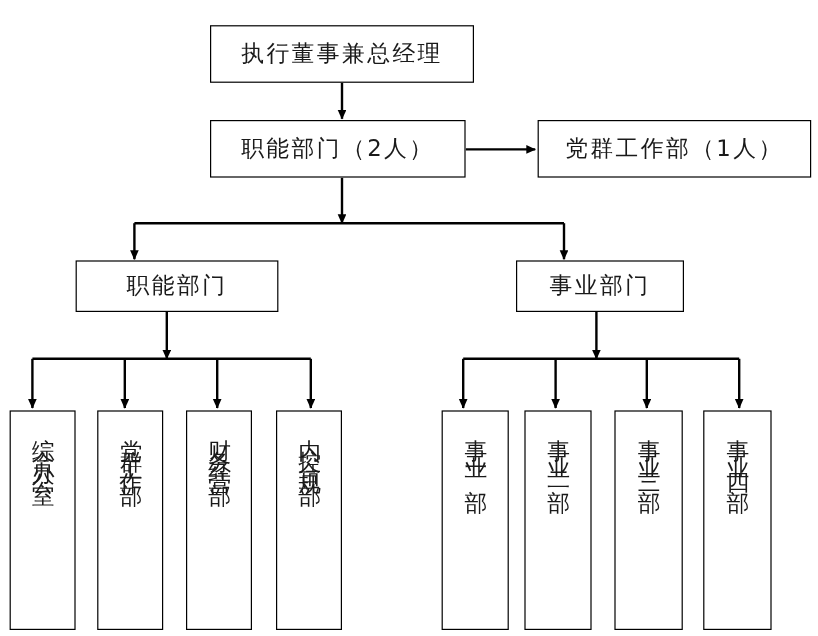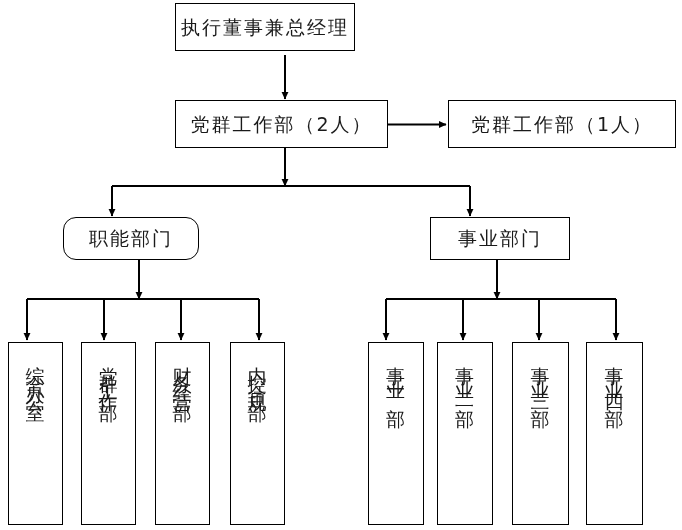--- a/index.html
+++ b/index.html
@@ -90,32 +90,32 @@
     <line x1="259" y1="299" x2="259" y2="340" stroke="#000000" stroke-width="2" marker-end="url(#arrow)"></line>
 
     <line x1="497" y1="260" x2="497" y2="299" stroke="#000000" stroke-width="2" marker-end="url(#arrow)"></line>
     <line x1="386" y1="299" x2="616" y2="299" stroke="#000000" stroke-width="2"></line>
     <line x1="386" y1="299" x2="386" y2="340" stroke="#000000" stroke-width="2" marker-end="url(#arrow)"></line>
     <line x1="463" y1="299" x2="463" y2="340" stroke="#000000" stroke-width="2" marker-end="url(#arrow)"></line>
     <line x1="539" y1="299" x2="539" y2="340" stroke="#000000" stroke-width="2" marker-end="url(#arrow)"></line>
     <line x1="616" y1="299" x2="616" y2="340" stroke="#000000" stroke-width="2" marker-end="url(#arrow)"></line>
   </svg>
 
-  <div class="node horiz" style="left:175px; top:3px; width:180px; height:48px;">
+  <div class="node horiz" style="left:175px; top:21px; width:220px; height:48px;">
     <span>执行董事兼总经理</span>
   </div>
 
   <div class="node horiz" style="left:175px; top:100px; width:213px; height:48px;">
-    <span>党群工作部（2人）</span>
+    <span>职能部门（2人）</span>
   </div>
   <div class="node horiz" style="left:448px; top:100px; width:228px; height:48px;">
     <span>党群工作部（1人）</span>
   </div>
 
-  <div class="node horiz" style="left:63px; top:217px; width:136px; height:43px;border-radius:13px;">
+  <div class="node horiz" style="left:63px; top:217px; width:169px; height:43px;">
     <span>职能部门</span>
   </div>
   <div class="node horiz" style="left:430px; top:217px; width:140px; height:43px;">
     <span>事业部门</span>
   </div>
 
   <div class="node vert" style="left:8px; top:342px; width:55px; height:183px;">
     <span class="vtext">综合办公室</span>
   </div>
   <div class="node vert" style="left:81px; top:342px; width:55px; height:183px;">

